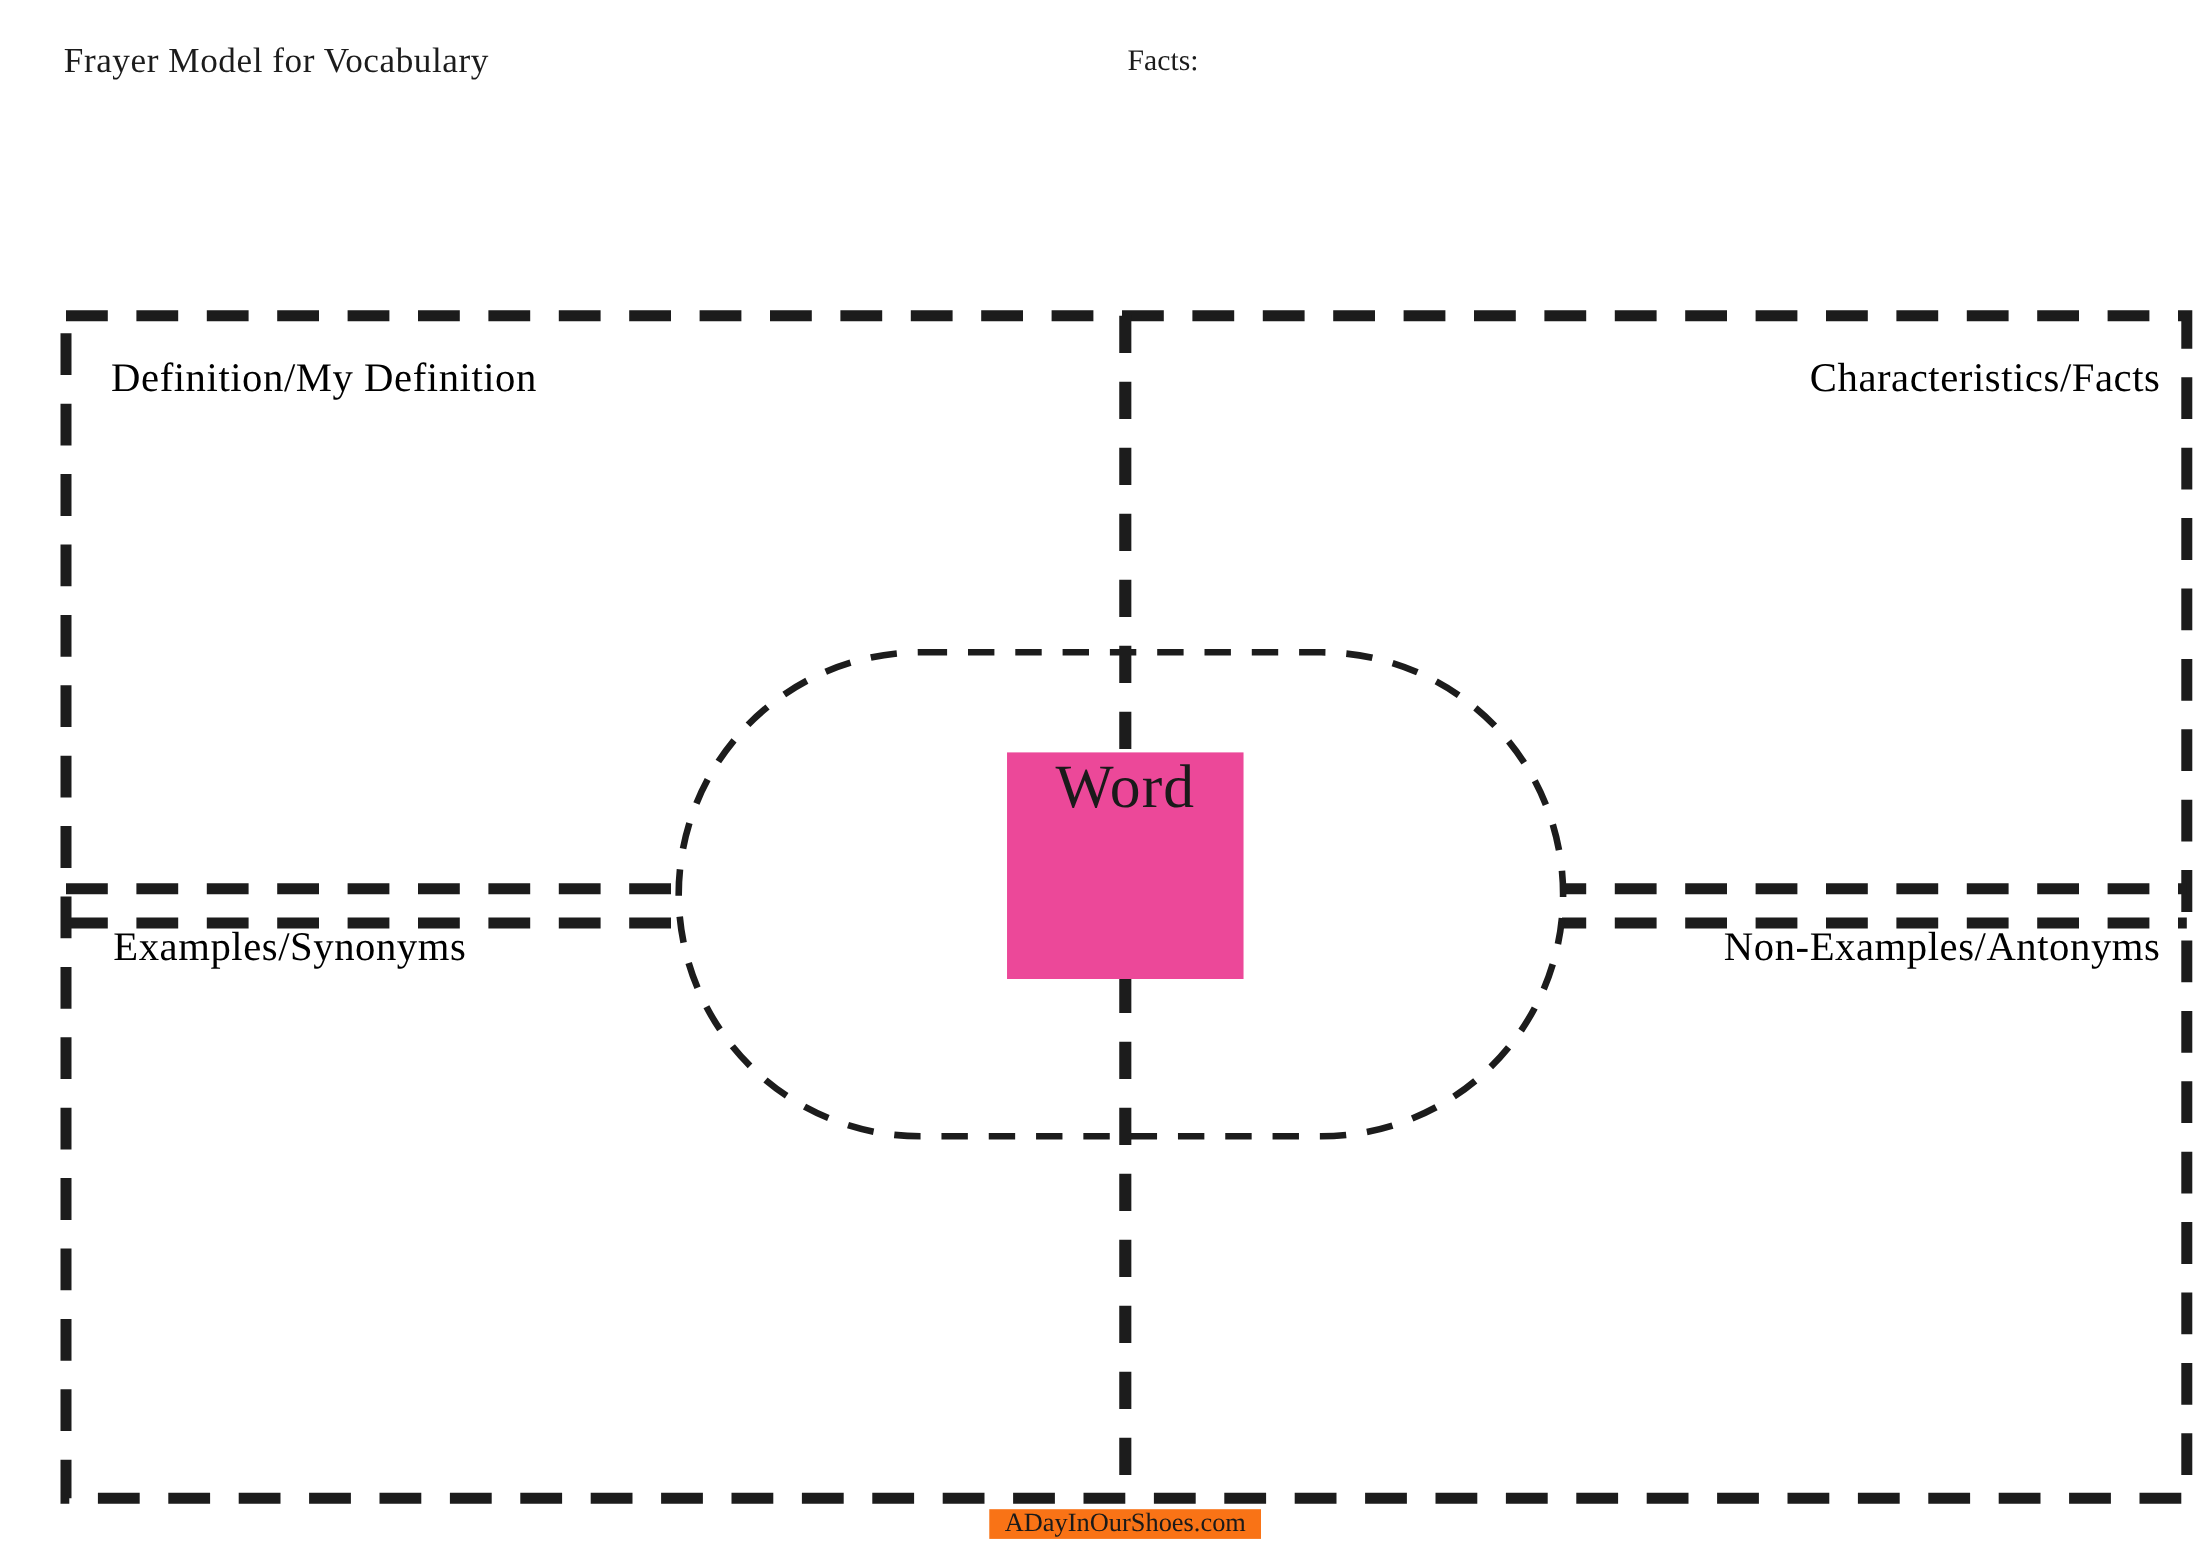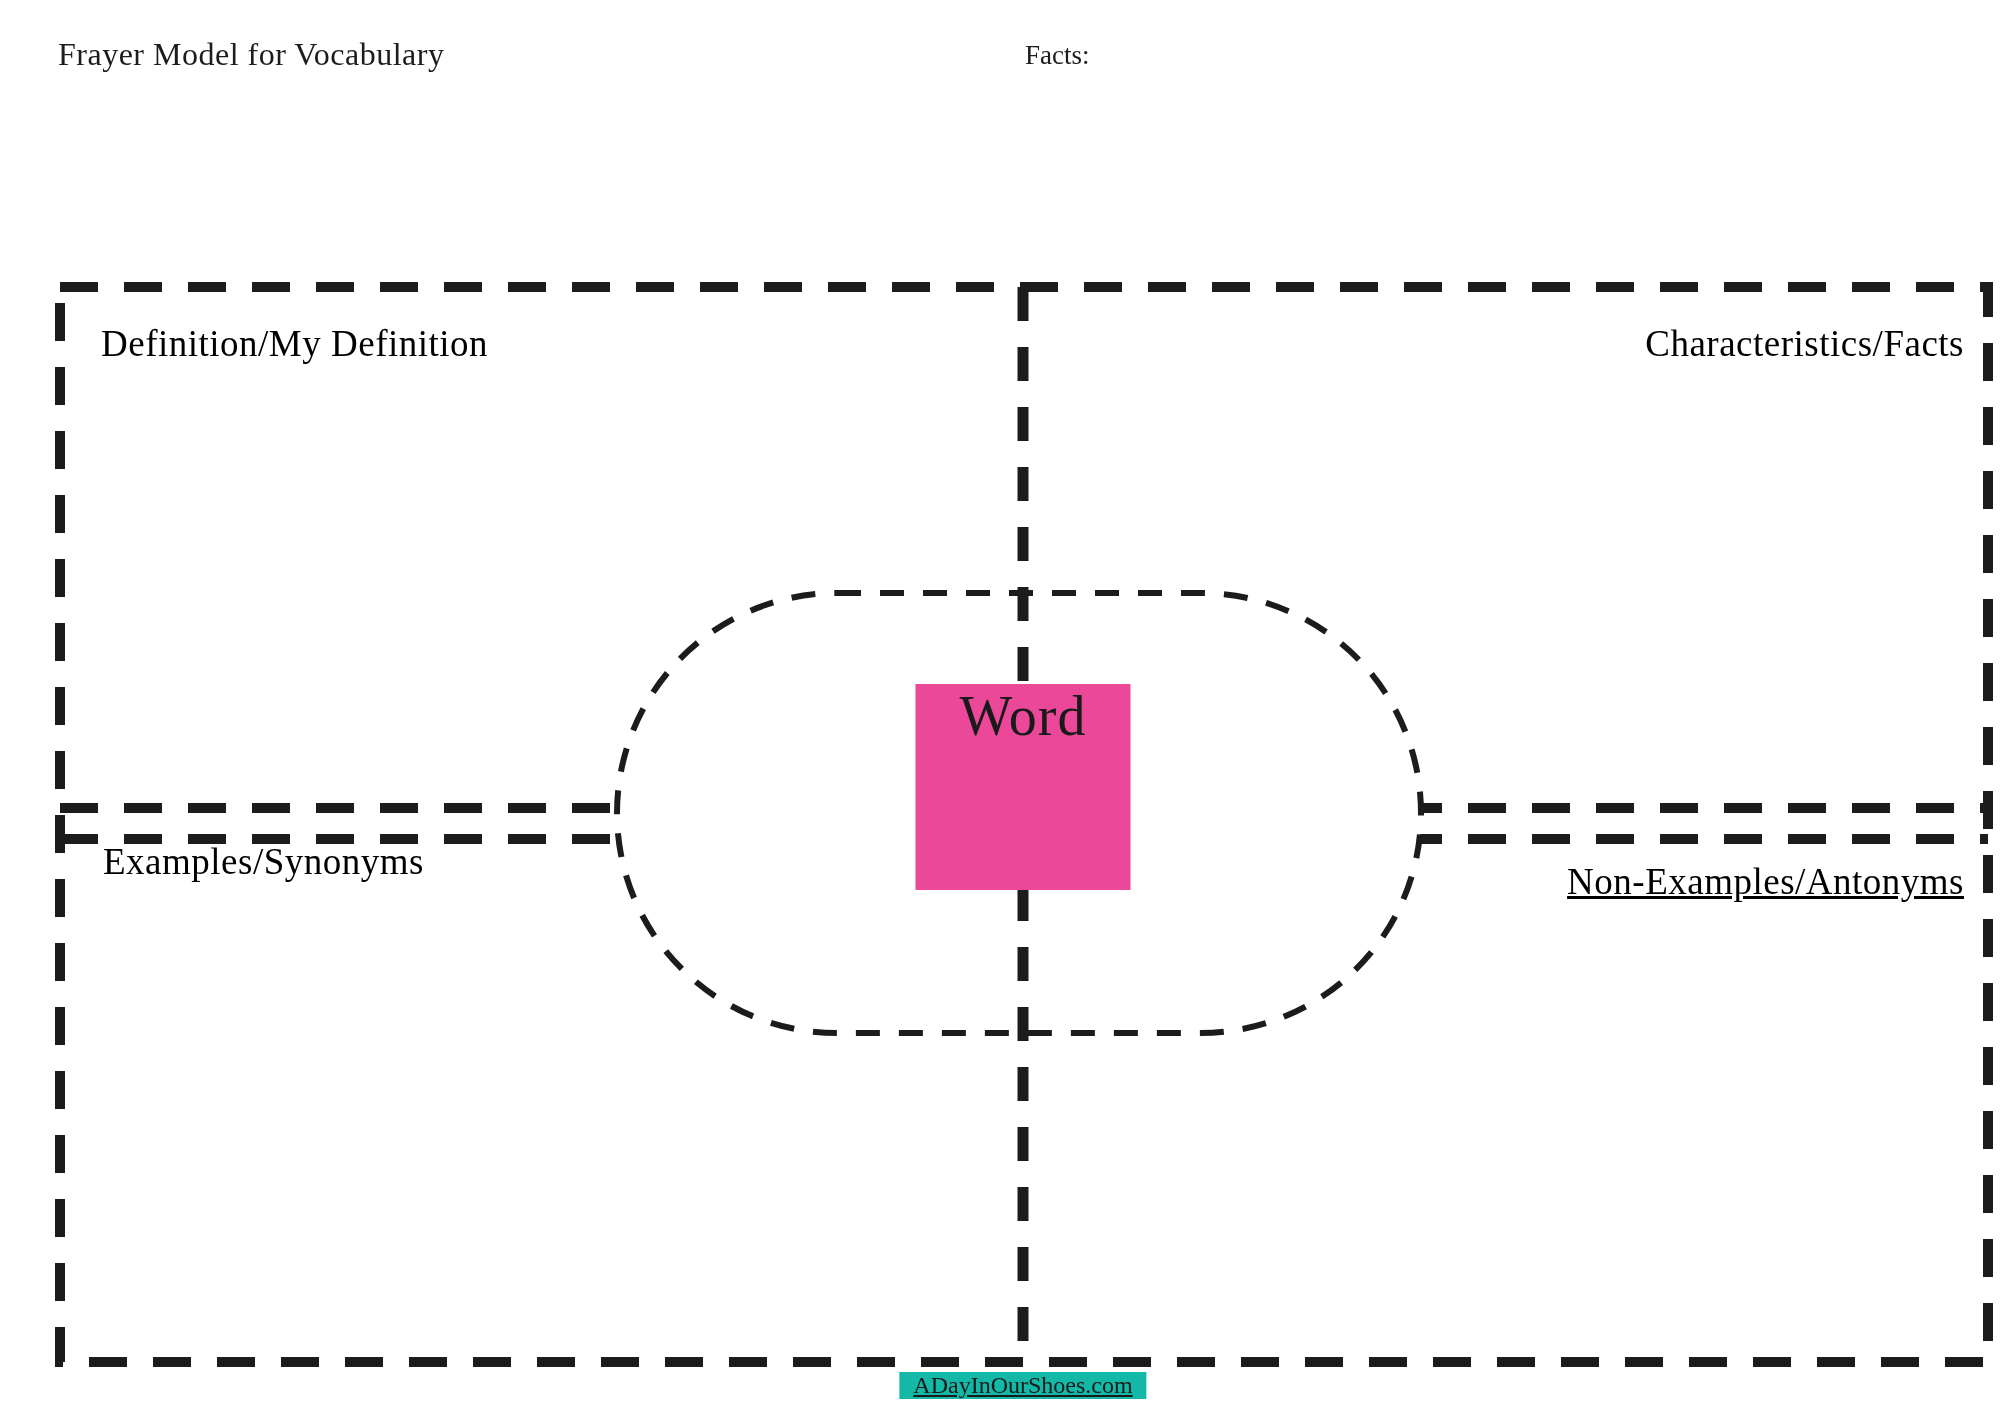--- a/index.html
+++ b/index.html
@@ -42,44 +42,43 @@
   .quad-label {
     position: absolute;
     font-size: 37px;
     letter-spacing: 0.5px;
     color: #000000;
     white-space: nowrap;
   }
   .quad-label.tl { left: 77px;  top: 322px; }
   .quad-label.tr { right: 60px; top: 322px; text-align: center; }
   .quad-label.bl { left: 79px;  top: 840px; font-family: Liberation Serif, serif; }
-  .quad-label.br { right: 60px; top: 860px; text-align: left; text-decoration: underline; }
+  .quad-label.br { right: 60px; top: 840px; text-align: left; }
   .word-label {
     position: absolute;
     left: 999px;
     top: 684px;
     transform: translateX(-50%);
     background: #ec4899;
     padding: 0 44px 142px 44px;
     font-size: 56px;
     letter-spacing: 1px;
     color: #1a1a1a;
     text-align: center;
   }
   .footer {
     position: absolute;
     left: 999px;
     top: 1372px;
     transform: translateX(-50%);
-    background: #14b8a6;
+    background: #f97316;
     padding: 0 14px;
     font-size: 24px;
     color: #1a1a1a;
     white-space: nowrap;
-    text-decoration: underline;
   }
 </style>
 </head>
 <body>
 
 <div class="page">
 
   <div class="title">Frayer Model for Vocabulary</div>
 
   <div class="name-label">Facts:</div>

